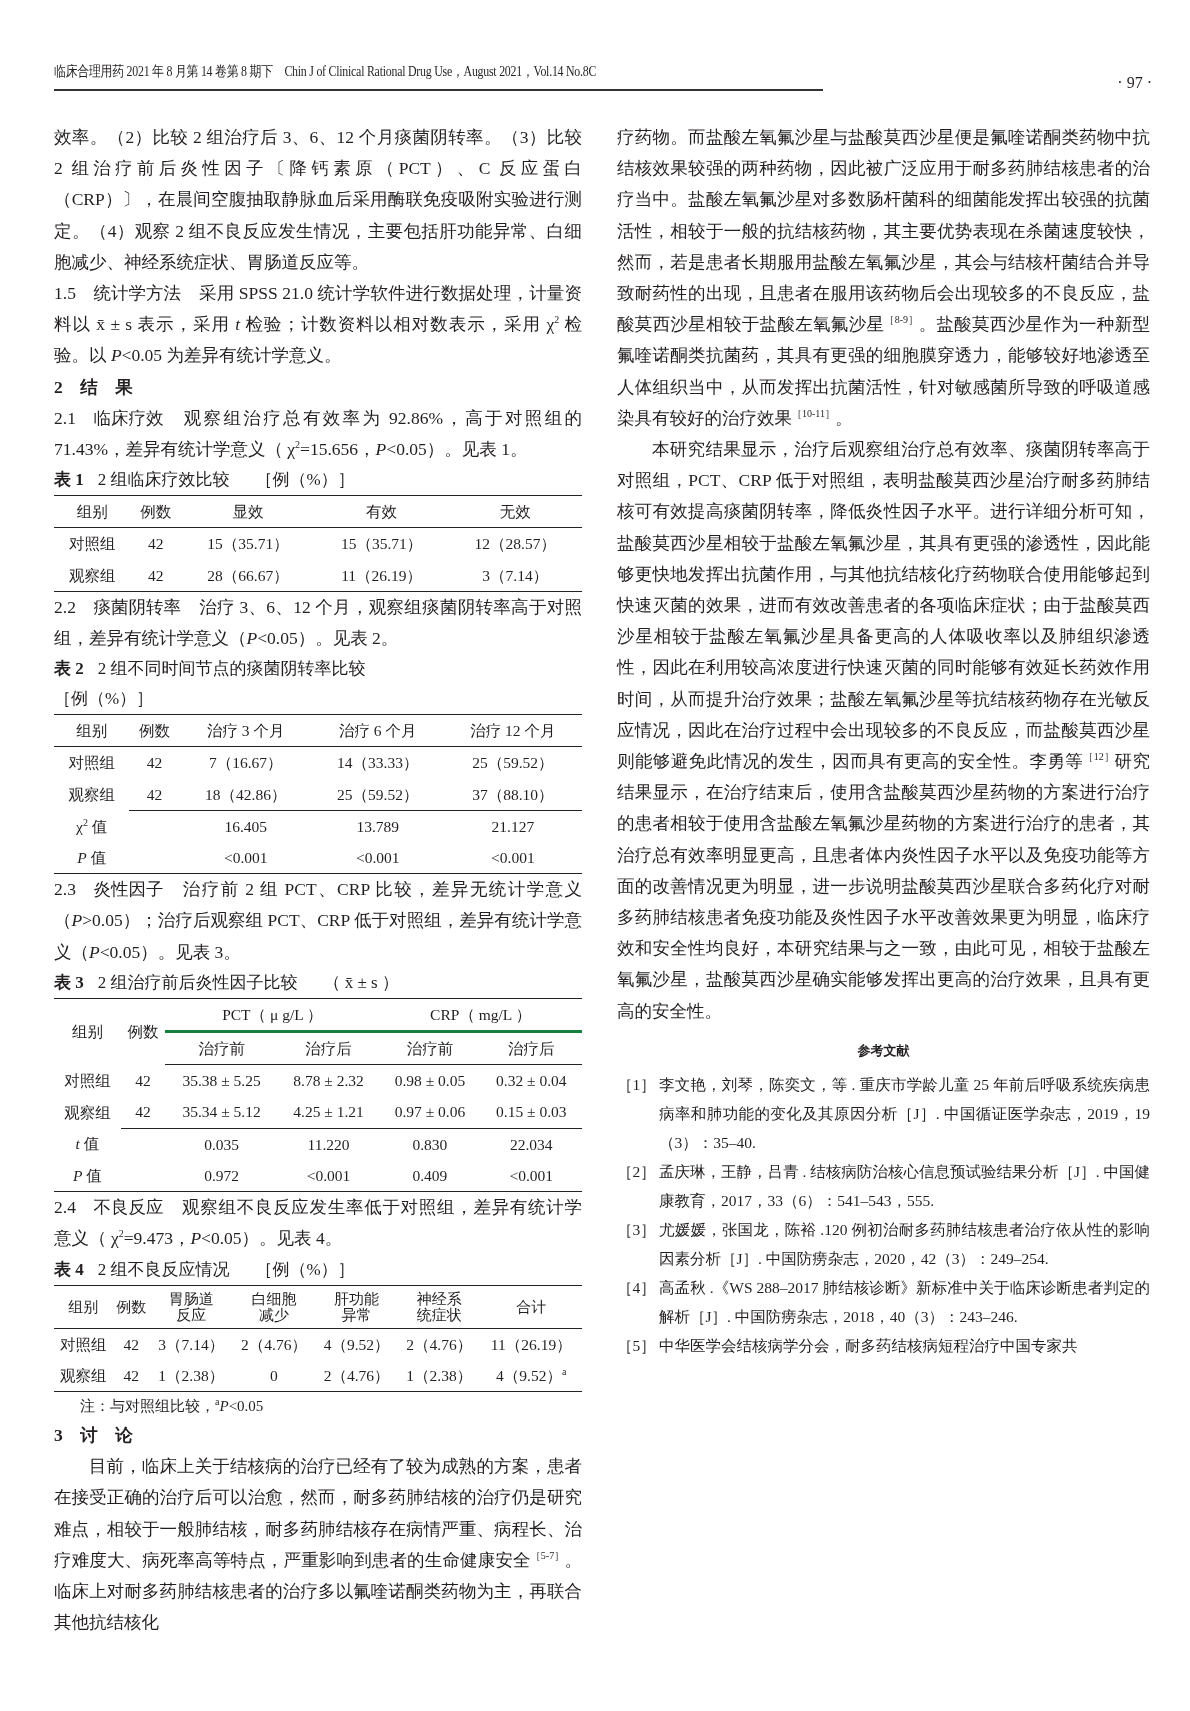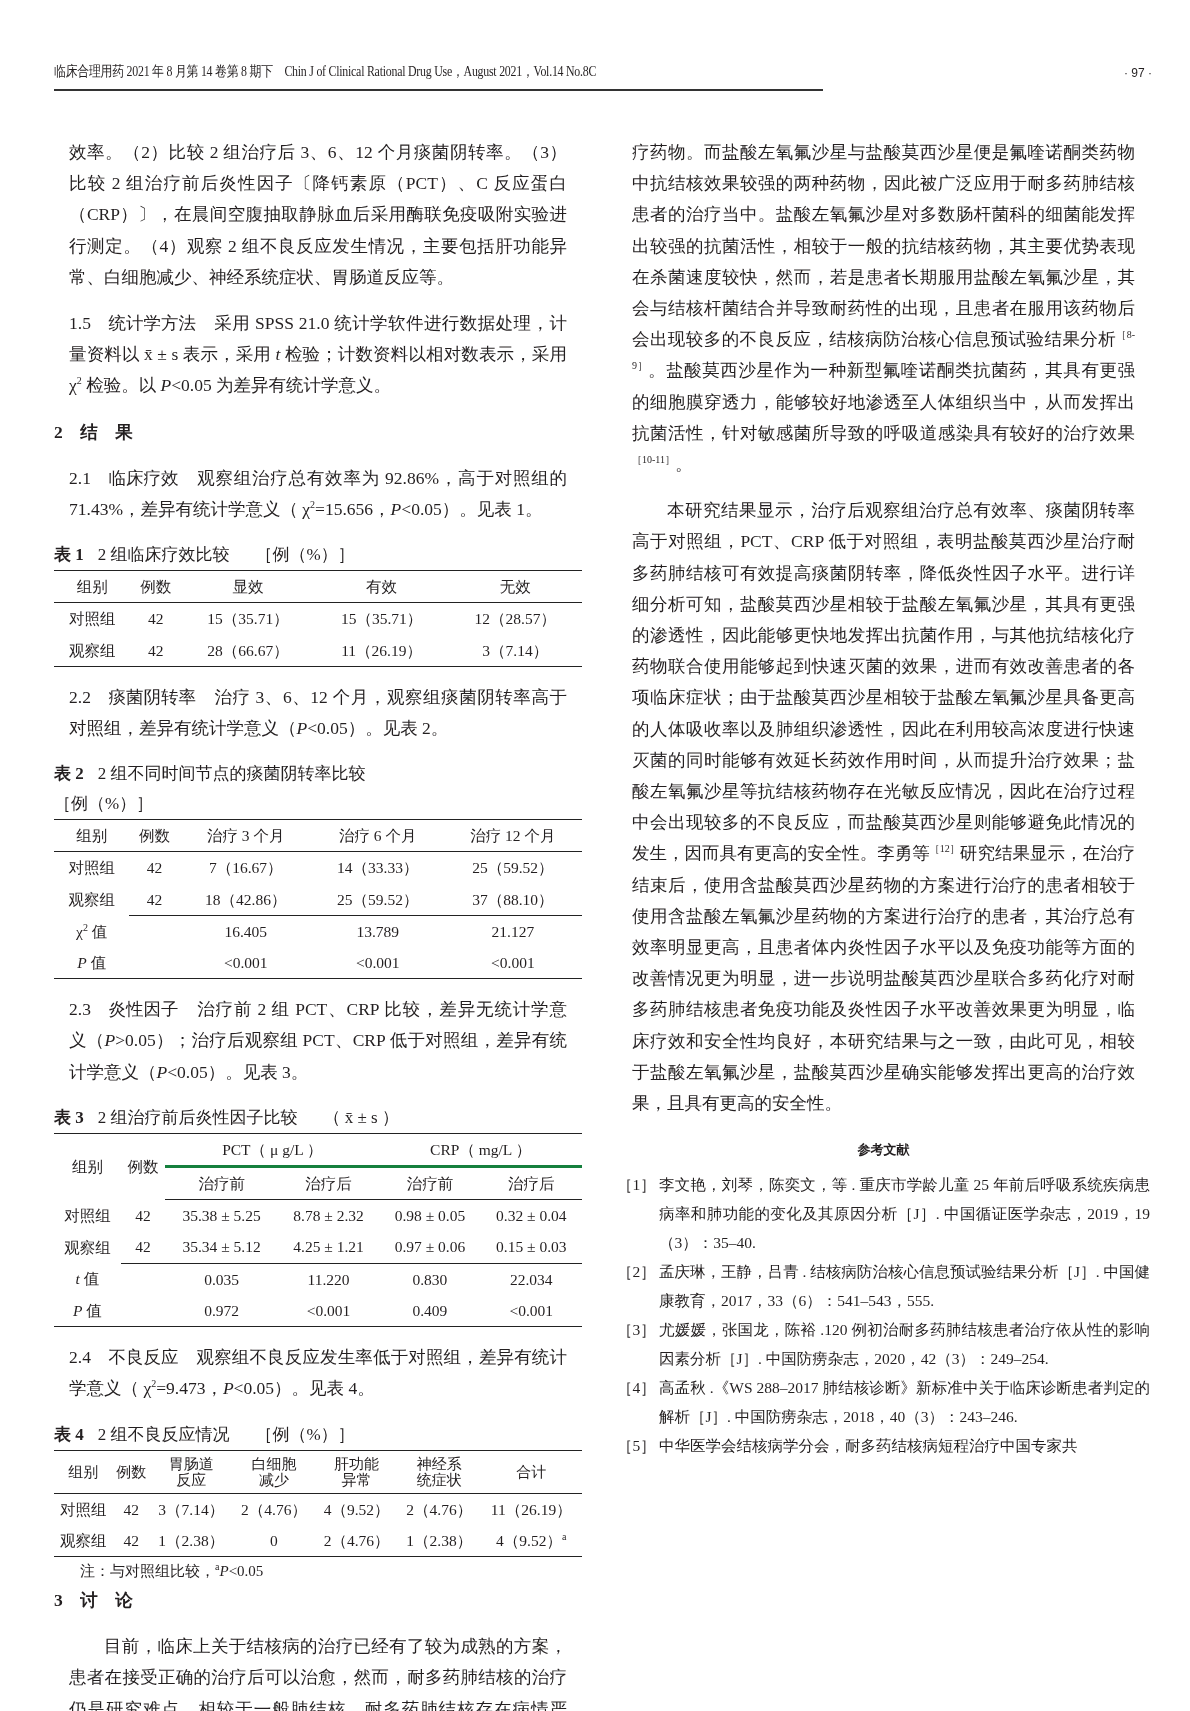--- a/index.html
+++ b/index.html
@@ -7,26 +7,26 @@
     width:1190px; height:1711px; position:relative; overflow:hidden;
     font-family:"DejaVu Serif", "Liberation Serif", serif; color:#231f20;
   }
   .header { position:absolute; left:54px; top:62px; width:1120px; height:26px; }
   .header .left {
     position:absolute; left:0; top:0; font-size:14.5px; letter-spacing:-0.3px;
     transform:scaleX(0.82); transform-origin:left top; white-space:nowrap;
     font-family:"Liberation Serif", serif;
   }
   .header .rule { position:absolute; left:0; top:27px; width:769px; height:1.5px; background:#333; }
-  .header .page { position:absolute; right:22px; top:4px; font-size:12px; font-family:Liberation Sans, sans-serif; }
+  .header .page { position:absolute; right:22px; top:12px; font-size:16px; font-family:Liberation Serif, serif; }
 
   .col { position:absolute; top:122px; font-size:17.5px; line-height:31.2px; font-family:"Liberation Serif", "DejaVu Serif", serif; }
   .col.left { left:54px; width:528px; }
   .col.right { left:617px; width:533px; }
-  .p { margin:15px; text-align:justify; }
+  .p { margin:0; text-align:justify; }
   .indent { text-indent:2em; }
   .h1 { font-weight:bold; margin:0; letter-spacing:0; }
   .sec-title { display:inline-block; margin-right:18px; }
   sup { font-size:10px; line-height:0; }
   i { font-style:italic; }
 
   .tcap { text-align:left; margin:0; font-size:17px; line-height:30px; }
   .tcap b { font-weight:bold; margin-right:14px; }
   .tcap .unit { margin-left:26px; }
 
@@ -248,21 +248,21 @@
   </p>
 
   <p class="h1">3　讨　论</p>
   <p class="p indent">
     <span>目前，临床上关于结核病的治疗已经有了较为成熟的方案，患者在接受正确的治疗后可以治愈，然而，耐多药肺结核的治疗仍是研究难点，相较于一般肺结核，耐多药肺结核存在病情严重、病程长、治疗难度大、病死率高等特点，严重影响到患者的生命健康安全</span><sup>［5-7］</sup><span>。临床上对耐多药肺结核患者的治疗多以氟喹诺酮类药物为主，再联合其他抗结核化</span>
   </p>
 </div>
 
 <div class="col right">
   <p class="p">
-    <span>疗药物。而盐酸左氧氟沙星与盐酸莫西沙星便是氟喹诺酮类药物中抗结核效果较强的两种药物，因此被广泛应用于耐多药肺结核患者的治疗当中。盐酸左氧氟沙星对多数肠杆菌科的细菌能发挥出较强的抗菌活性，相较于一般的抗结核药物，其主要优势表现在杀菌速度较快，然而，若是患者长期服用盐酸左氧氟沙星，其会与结核杆菌结合并导致耐药性的出现，且患者在服用该药物后会出现较多的不良反应，结核病防治核心信息预试验结果分析</span><sup>［8-9］</sup><span>。盐酸莫西沙星作为一种新型氟喹诺酮类抗菌药，其具有更强的细胞膜穿透力，能够较好地渗透至人体组织当中，从而发挥出抗菌活性，针对敏感菌所导致的呼吸道感染具有较好的治疗效果</span><sup>［10-11］</sup><span>。</span>
+    <span>疗药物。而盐酸左氧氟沙星与盐酸莫西沙星便是氟喹诺酮类药物中抗结核效果较强的两种药物，因此被广泛应用于耐多药肺结核患者的治疗当中。盐酸左氧氟沙星对多数肠杆菌科的细菌能发挥出较强的抗菌活性，相较于一般的抗结核药物，其主要优势表现在杀菌速度较快，然而，若是患者长期服用盐酸左氧氟沙星，其会与结核杆菌结合并导致耐药性的出现，且患者在服用该药物后会出现较多的不良反应，盐酸莫西沙星相较于盐酸左氧氟沙星</span><sup>［8-9］</sup><span>。盐酸莫西沙星作为一种新型氟喹诺酮类抗菌药，其具有更强的细胞膜穿透力，能够较好地渗透至人体组织当中，从而发挥出抗菌活性，针对敏感菌所导致的呼吸道感染具有较好的治疗效果</span><sup>［10-11］</sup><span>。</span>
   </p>
   <p class="p indent">
     <span>本研究结果显示，治疗后观察组治疗总有效率、痰菌阴转率高于对照组，PCT、CRP 低于对照组，表明盐酸莫西沙星治疗耐多药肺结核可有效提高痰菌阴转率，降低炎性因子水平。进行详细分析可知，盐酸莫西沙星相较于盐酸左氧氟沙星，其具有更强的渗透性，因此能够更快地发挥出抗菌作用，与其他抗结核化疗药物联合使用能够起到快速灭菌的效果，进而有效改善患者的各项临床症状；由于盐酸莫西沙星相较于盐酸左氧氟沙星具备更高的人体吸收率以及肺组织渗透性，因此在利用较高浓度进行快速灭菌的同时能够有效延长药效作用时间，从而提升治疗效果；盐酸左氧氟沙星等抗结核药物存在光敏反应情况，因此在治疗过程中会出现较多的不良反应，而盐酸莫西沙星则能够避免此情况的发生，因而具有更高的安全性。李勇等</span><sup>［12］</sup><span>研究结果显示，在治疗结束后，使用含盐酸莫西沙星药物的方案进行治疗的患者相较于使用含盐酸左氧氟沙星药物的方案进行治疗的患者，其治疗总有效率明显更高，且患者体内炎性因子水平以及免疫功能等方面的改善情况更为明显，进一步说明盐酸莫西沙星联合多药化疗对耐多药肺结核患者免疫功能及炎性因子水平改善效果更为明显，临床疗效和安全性均良好，本研究结果与之一致，由此可见，相较于盐酸左氧氟沙星，盐酸莫西沙星确实能够发挥出更高的治疗效果，且具有更高的安全性。</span>
   </p>
 
   <div class="refs-title">参考文献</div>
   <div>
     <p class="ref"><span class="num">［1］</span><span>李文艳，刘琴，陈奕文，等 . 重庆市学龄儿童 25 年前后呼吸系统疾病患病率和肺功能的变化及其原因分析［J］. 中国循证医学杂志，2019，19（3）：35–40.</span></p>
     <p class="ref"><span class="num">［2］</span><span>孟庆琳，王静，吕青 . 结核病防治核心信息预试验结果分析［J］. 中国健康教育，2017，33（6）：541–543，555.</span></p>
     <p class="ref"><span class="num">［3］</span><span>尤媛媛，张国龙，陈裕 .120 例初治耐多药肺结核患者治疗依从性的影响因素分析［J］. 中国防痨杂志，2020，42（3）：249–254.</span></p>

